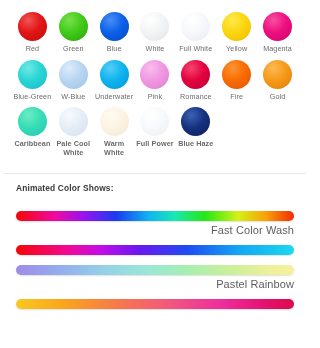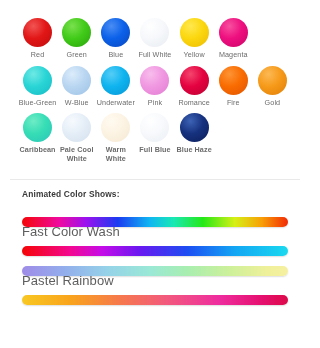--- a/index.html
+++ b/index.html
@@ -10,21 +10,21 @@
     background: #ffffff;
     font-family: "Liberation Sans", sans-serif;
     overflow: hidden;
   }
 
   .app {
     width: 310px;
     height: 348px;
     background: #ffffff;
     position: relative;
-    padding: 10px;
+    padding: 4px;
   }
 
   
   .swatch-section {
     padding: 8px 8px 4px 8px;
   }
 
   .swatch-row {
     display: flex;
     align-items: flex-start;
@@ -79,24 +79,26 @@
   .show-item:last-child { margin-bottom: 0; }
 
   .show-bar {
     height: 10px;
     border-radius: 5px;
     width: 100%;
     box-shadow: 0 1px 1.5px rgba(0,0,0,0.13);
   }
 
   .show-label {
-    font-size: 13px;
+    font-size: 11px;
     line-height: 9px;
     color: #5e5e5e;
+    margin-top: 5px;
     letter-spacing: 0.1px;
+    text-align: right;
   }
 </style>
 </head>
 <body>
 
 <div class="app">
 
   <div class="swatch-section">
     <div class="swatch-row row-1">
         <div class="swatch-cell">
@@ -105,20 +107,24 @@
         </div>
         <div class="swatch-cell">
           <div class="swatch-dot" style="background: radial-gradient(circle at 36% 28%, rgb(122, 224, 78) 0%, rgb(65, 203, 25) 45%, rgb(43, 164, 12) 100%);"></div>
           <div class="swatch-label">Green</div>
         </div>
         <div class="swatch-cell">
           <div class="swatch-dot" style="background: radial-gradient(circle at 36% 28%, rgb(74, 141, 244) 0%, rgb(11, 97, 233) 45%, rgb(10, 71, 192) 100%);"></div>
           <div class="swatch-label">Blue</div>
         </div>
         <div class="swatch-cell">
+          <div class="swatch-dot" style="background: radial-gradient(circle at 36% 28%, rgb(255, 255, 255) 0%, rgb(243, 244, 245) 45%, rgb(226, 228, 230) 100%);"></div>
+          <div class="swatch-label">White</div>
+        </div>
+        <div class="swatch-cell">
           <div class="swatch-dot" style="background: radial-gradient(circle at 36% 28%, rgb(255, 255, 255) 0%, rgb(246, 248, 251) 45%, rgb(231, 235, 240) 100%);"></div>
           <div class="swatch-label">Full White</div>
         </div>
         <div class="swatch-cell">
           <div class="swatch-dot" style="background: radial-gradient(circle at 36% 28%, rgb(255, 232, 79) 0%, rgb(251, 215, 14) 45%, rgb(236, 187, 2) 100%);"></div>
           <div class="swatch-label">Yellow</div>
         </div>
         <div class="swatch-cell">
           <div class="swatch-dot" style="background: radial-gradient(circle at 36% 28%, rgb(247, 80, 159) 0%, rgb(238, 15, 127) 45%, rgb(204, 4, 104) 100%);"></div>
           <div class="swatch-label">Magenta</div>
@@ -162,21 +168,21 @@
         <div class="swatch-cell">
           <div class="swatch-dot" style="background: radial-gradient(circle at 36% 28%, rgb(246, 250, 254) 0%, rgb(229, 238, 247) 45%, rgb(210, 224, 238) 100%);"></div>
           <div class="swatch-label">Pale Cool White</div>
         </div>
         <div class="swatch-cell">
           <div class="swatch-dot" style="background: radial-gradient(circle at 36% 28%, rgb(255, 250, 240) 0%, rgb(252, 243, 227) 45%, rgb(245, 232, 209) 100%);"></div>
           <div class="swatch-label">Warm White</div>
         </div>
         <div class="swatch-cell">
           <div class="swatch-dot" style="background: radial-gradient(circle at 36% 28%, rgb(255, 255, 255) 0%, rgb(247, 249, 252) 45%, rgb(234, 238, 243) 100%);"></div>
-          <div class="swatch-label">Full Blue</div>
+          <div class="swatch-label">Full Power</div>
         </div>
         <div class="swatch-cell">
           <div class="swatch-dot" style="background: radial-gradient(circle at 36% 28%, rgb(61, 98, 181) 0%, rgb(22, 50, 127) 45%, rgb(11, 28, 88) 100%);"></div>
           <div class="swatch-label">Blue Haze</div>
         </div>
       </div>
   </div>
 
   <div class="shows-section">
     <div class="shows-title">Animated Color Shows:</div>

